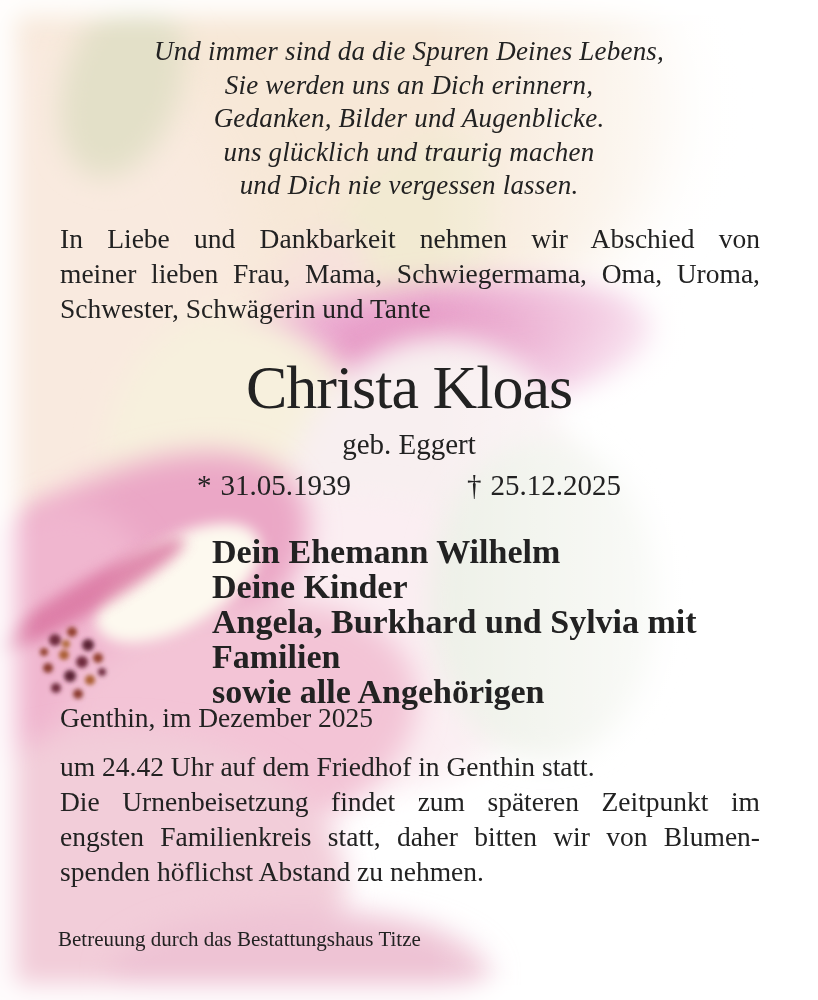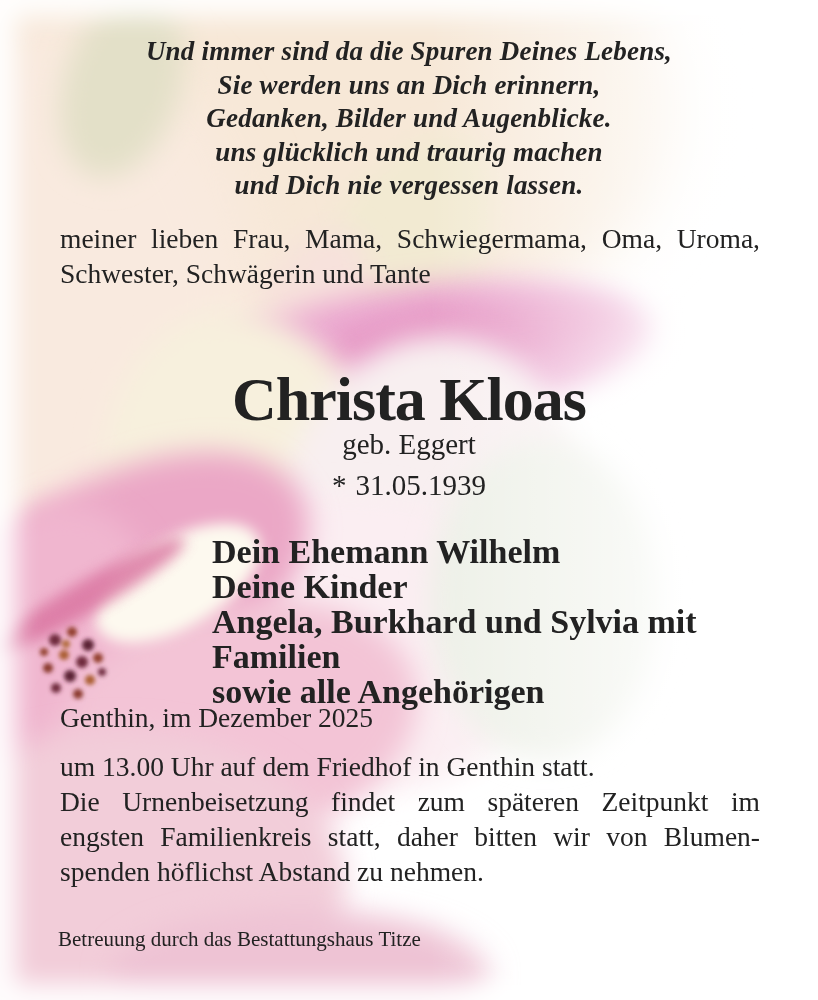--- a/index.html
+++ b/index.html
@@ -15,32 +15,32 @@
   .bg { position: absolute; left: 0; top: 0; }
   .vignette {
     position: absolute; inset: 0;
     box-shadow: inset 0 0 24px 16px rgba(255,255,255,0.95);
     pointer-events: none;
   }
   .poem {
     position: absolute; top: 35px; left: 0; right: 0;
     text-align: center;
     font-size: 27px; line-height: 33.5px;
-    font-weight: bold; font-style: italic;
+    font-weight: normal; font-style: italic;
     letter-spacing: 0.2px;
   }
   .intro {
     position: absolute; top: 221px; left: 60px; width: 700px;
     font-size: 27.5px; line-height: 35px;
   }
   .j { text-align: justify; text-align-last: justify; }
   .name {
-    position: absolute; top: 352px; left: 0; right: 0; margin: 12px;
+    position: absolute; top: 352px; left: 0; right: 0; margin: 0;
     text-align: center;
-    font-size: 62px; line-height: 70px; font-weight: bold;
+    font-size: 62px; line-height: 70px; font-weight: normal;
     letter-spacing: -1px;
   }
   .maiden {
     position: absolute; top: 428px; left: 0; right: 0;
     text-align: center; font-size: 29px;
   }
   .dates {
     position: absolute; top: 469px; left: 0; right: 0;
     display: flex; justify-content: center; gap: 116px;
     font-size: 29px;
@@ -142,44 +142,48 @@
 
   <div class="poem">
     <div>Und immer sind da die Spuren Deines Lebens,</div>
     <div>Sie werden uns an Dich erinnern,</div>
     <div>Gedanken, Bilder und Augenblicke.</div>
     <div>uns glücklich und traurig machen</div>
     <div>und Dich nie vergessen lassen.</div>
   </div>
 
   <div class="intro">
+    <div class="j">In Liebe und Dankbarkeit nehmen wir Abschied von</div>
     <div class="j">meiner lieben Frau, Mama, Schwiegermama, Oma, Uroma,</div>
     <div>Schwester, Schwägerin und Tante</div>
   </div>
 
   <h1 class="name">Christa Kloas</h1>
   <div class="maiden">geb. Eggert</div>
 
   <div class="dates">
     <span class="date-group">
       <span class="sym">*</span><span>31.05.1939</span>
+    </span>
+    <span class="date-group">
+      <span class="sym">†</span><span>25.12.2025</span>
     </span>
   </div>
 
   <div class="mourners">
     <div>Dein Ehemann Wilhelm</div>
     <div>Deine Kinder</div>
     <div>Angela, Burkhard und Sylvia mit Familien</div>
     <div>sowie alle Angehörigen</div>
   </div>
 
   <div class="place">Genthin, im Dezember 2025</div>
 
   <div class="info-block">
-    <div>um 13.00 Uhr auf dem Friedhof in Genthin statt.</div>
+    <div>um 24.42 Uhr auf dem Friedhof in Genthin statt.</div>
     <div class="j">Die Urnenbeisetzung findet zum späteren Zeitpunkt im</div>
     <div class="j">engsten Familienkreis statt, daher bitten wir von Blumen-</div>
     <div>spenden höflichst Abstand zu nehmen.</div>
   </div>
 
   <div class="funeral-home">Betreuung durch das Bestattungshaus Titze</div>
 
 </div>
 
 </body></html>

